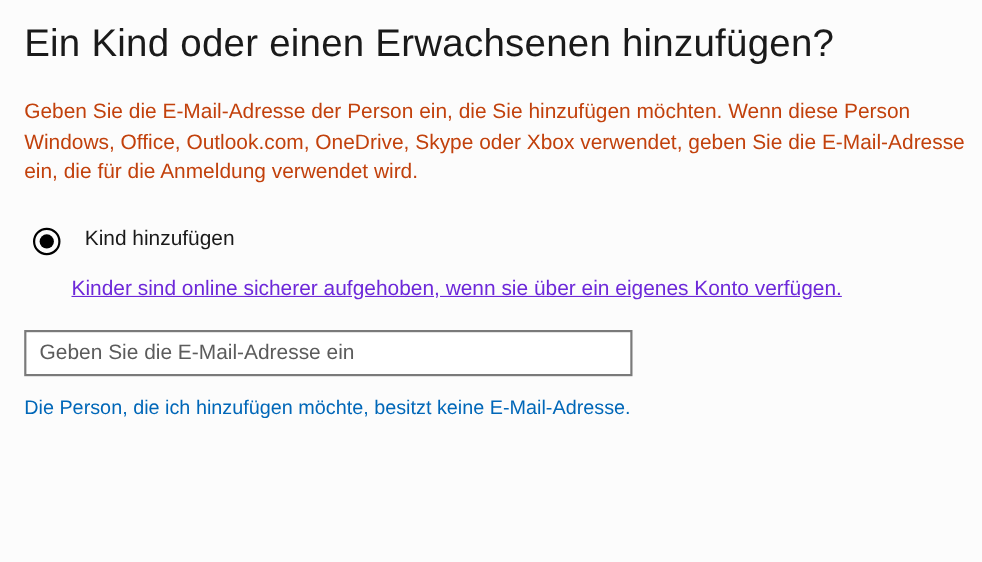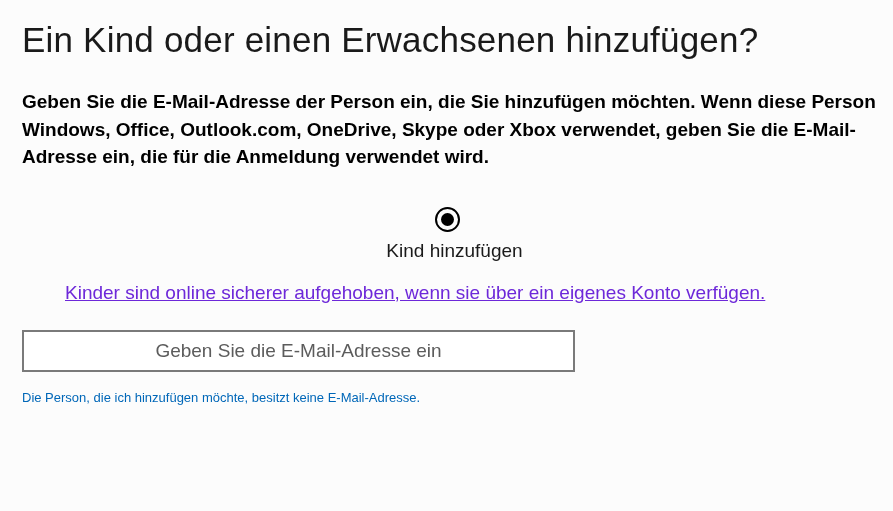--- a/index.html
+++ b/index.html
@@ -16,35 +16,33 @@
     }
     .title {
       font-size: 35px;
       font-weight: 300;
       color: #1a1a1a;
       margin-bottom: 28px;
       letter-spacing: 0.2px;
     }
     .description {
       font-size: 19px;
-      font-weight: 700;
-      color: #000000;
+      font-weight: 400;
+      color: #c2410c;
       line-height: 1.45;
       margin-bottom: 32px;
       max-width: 870px;
     }
     .radio-group {
       margin-bottom: 24px;
     }
     .radio-row {
       display: flex;
-      align-items: center;
       margin-bottom: 14px;
       cursor: pointer;
-      flex-direction: column;
     }
     .radio-circle {
       width: 25px;
       height: 25px;
       border: 2px solid #000;
       border-radius: 50%;
       display: flex;
       align-items: center;
       justify-content: center;
       margin-right: 18px;
@@ -77,28 +75,27 @@
       border: 2px solid #7a7a7a;
       background: #fff;
       padding: 6px 12px;
       font-size: 19px;
       font-family: inherit;
       color: #1a1a1a;
       margin-top: 16px;
       margin-bottom: 14px;
       display: block;
       outline: none;
-      text-align: center;
     }
     .email-input::placeholder {
       color: #5c5c5c;
     }
     .no-email-link {
       color: #0067b8;
-      font-size: 13px;
+      font-size: 18px;
       text-decoration: none;
       cursor: pointer;
       display: inline-block;
     }
   </style>
 </head>
 <body>
 
 
 

